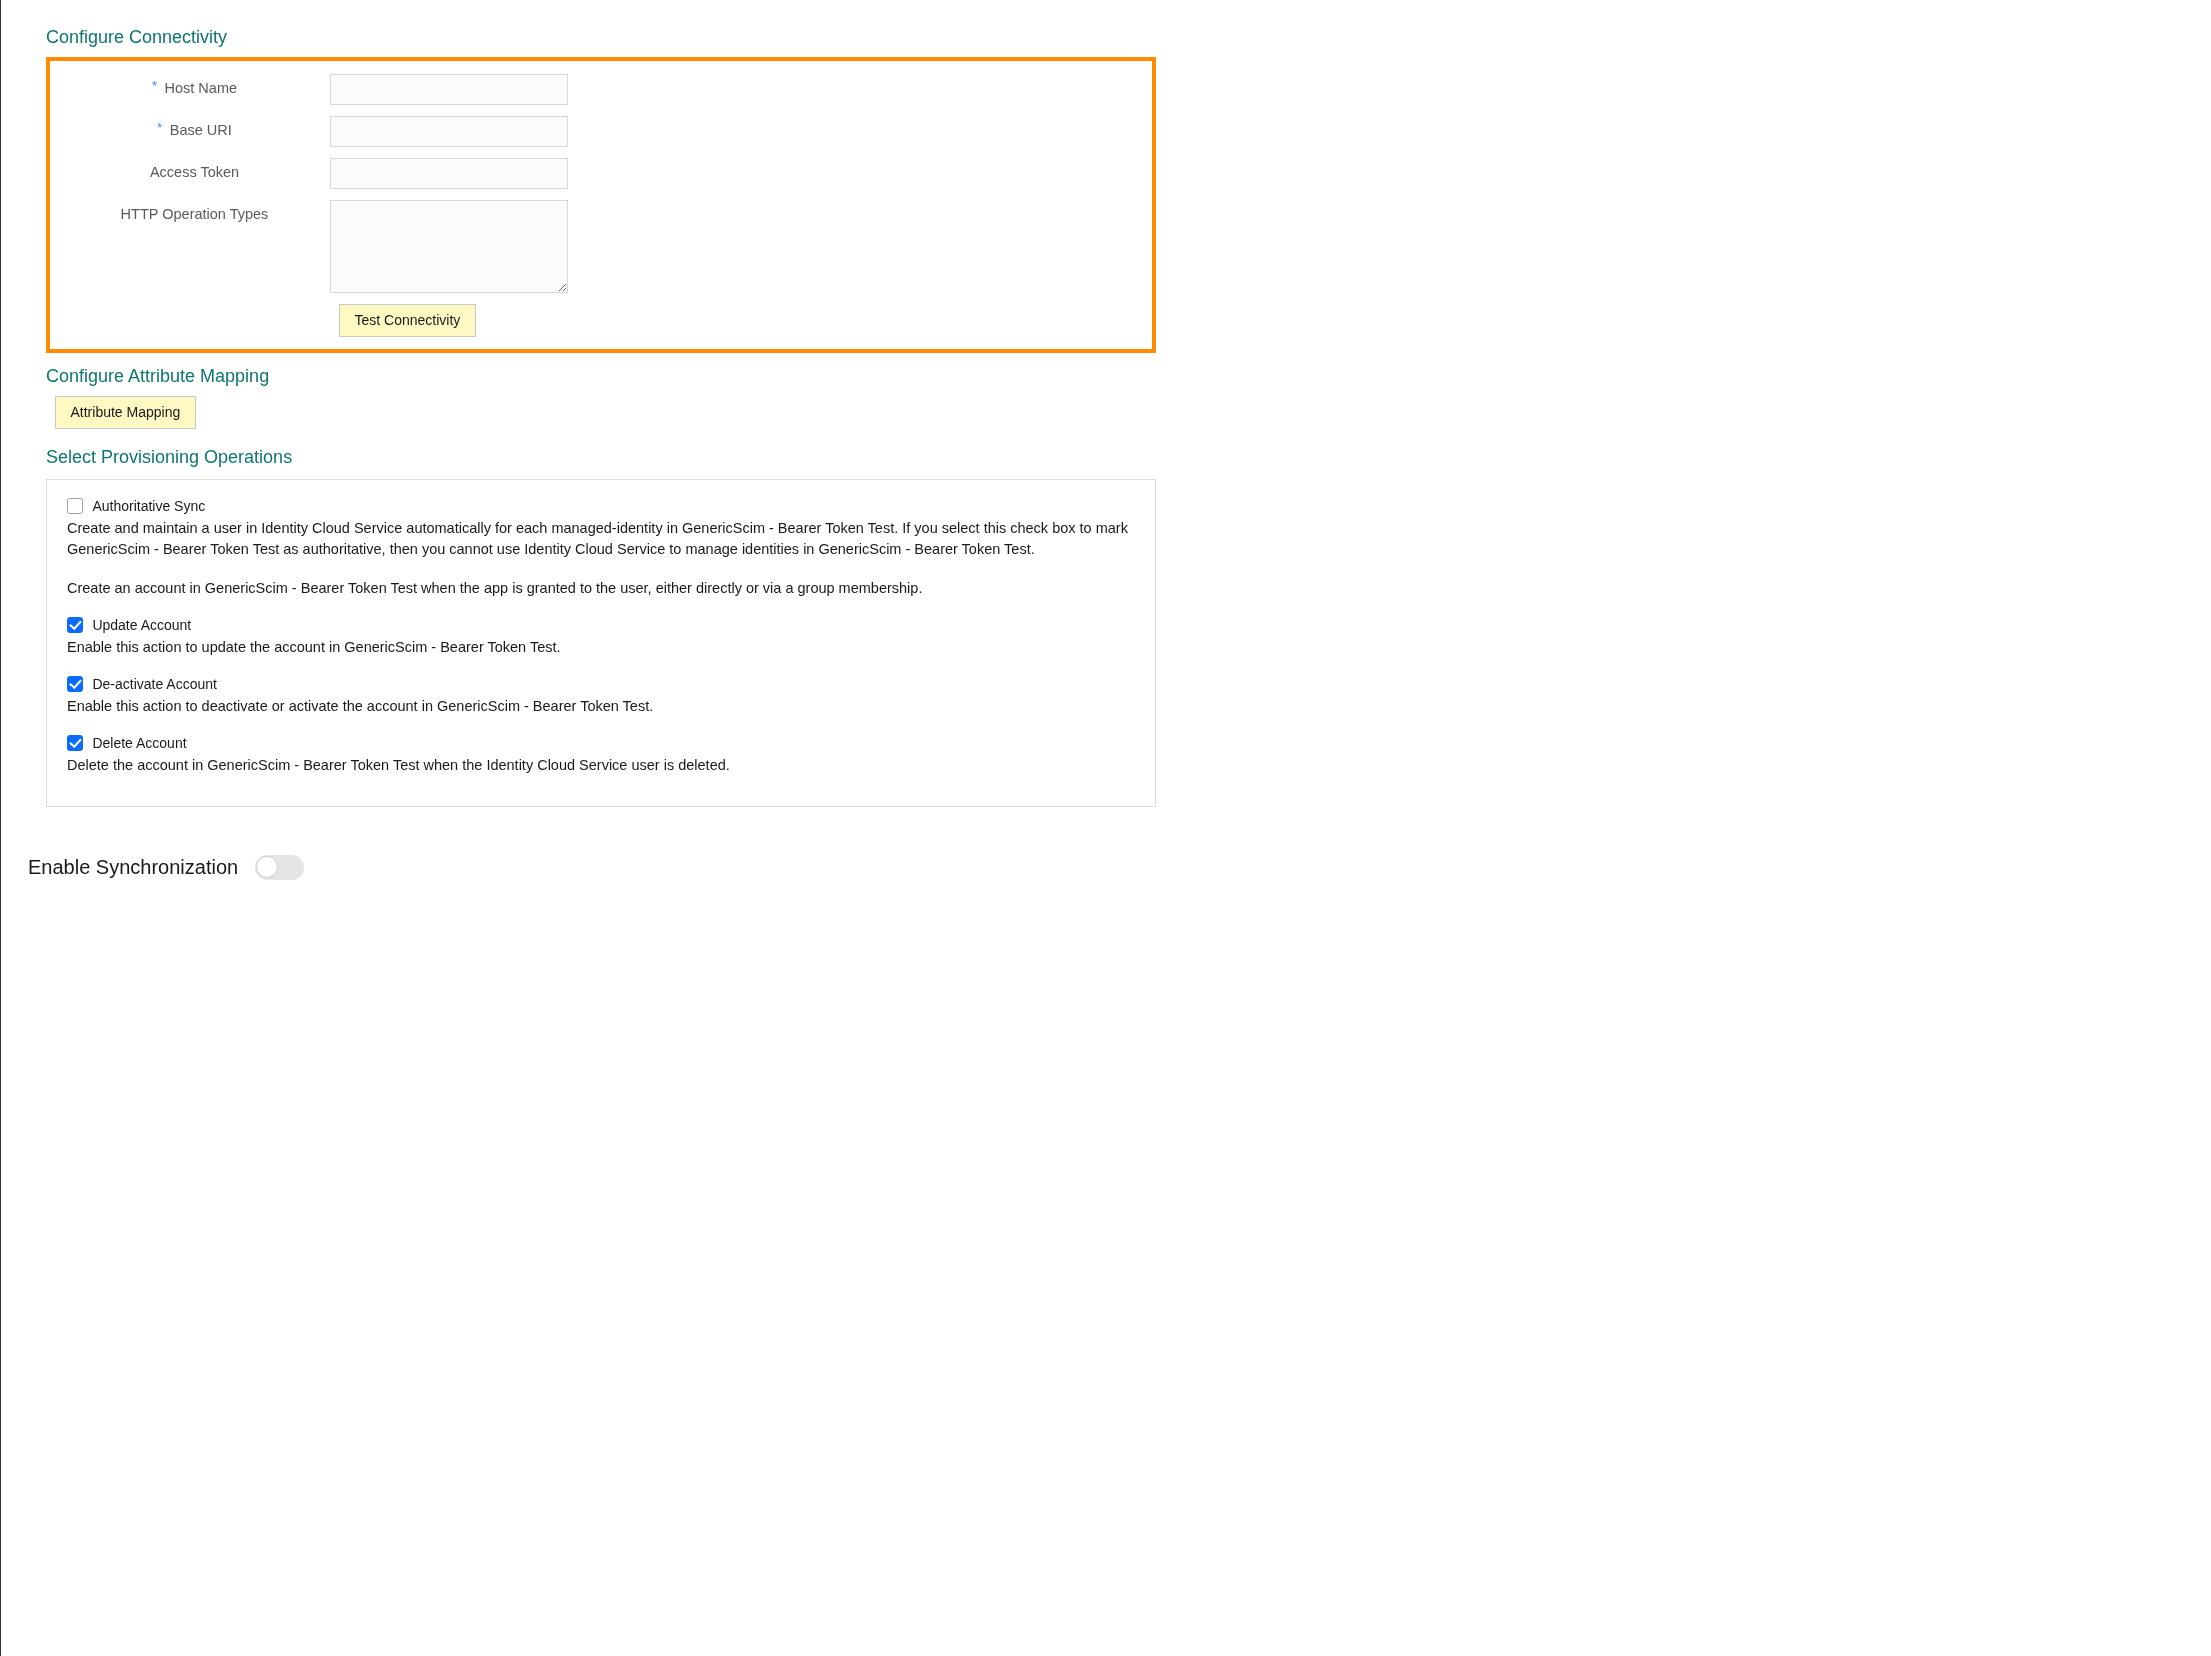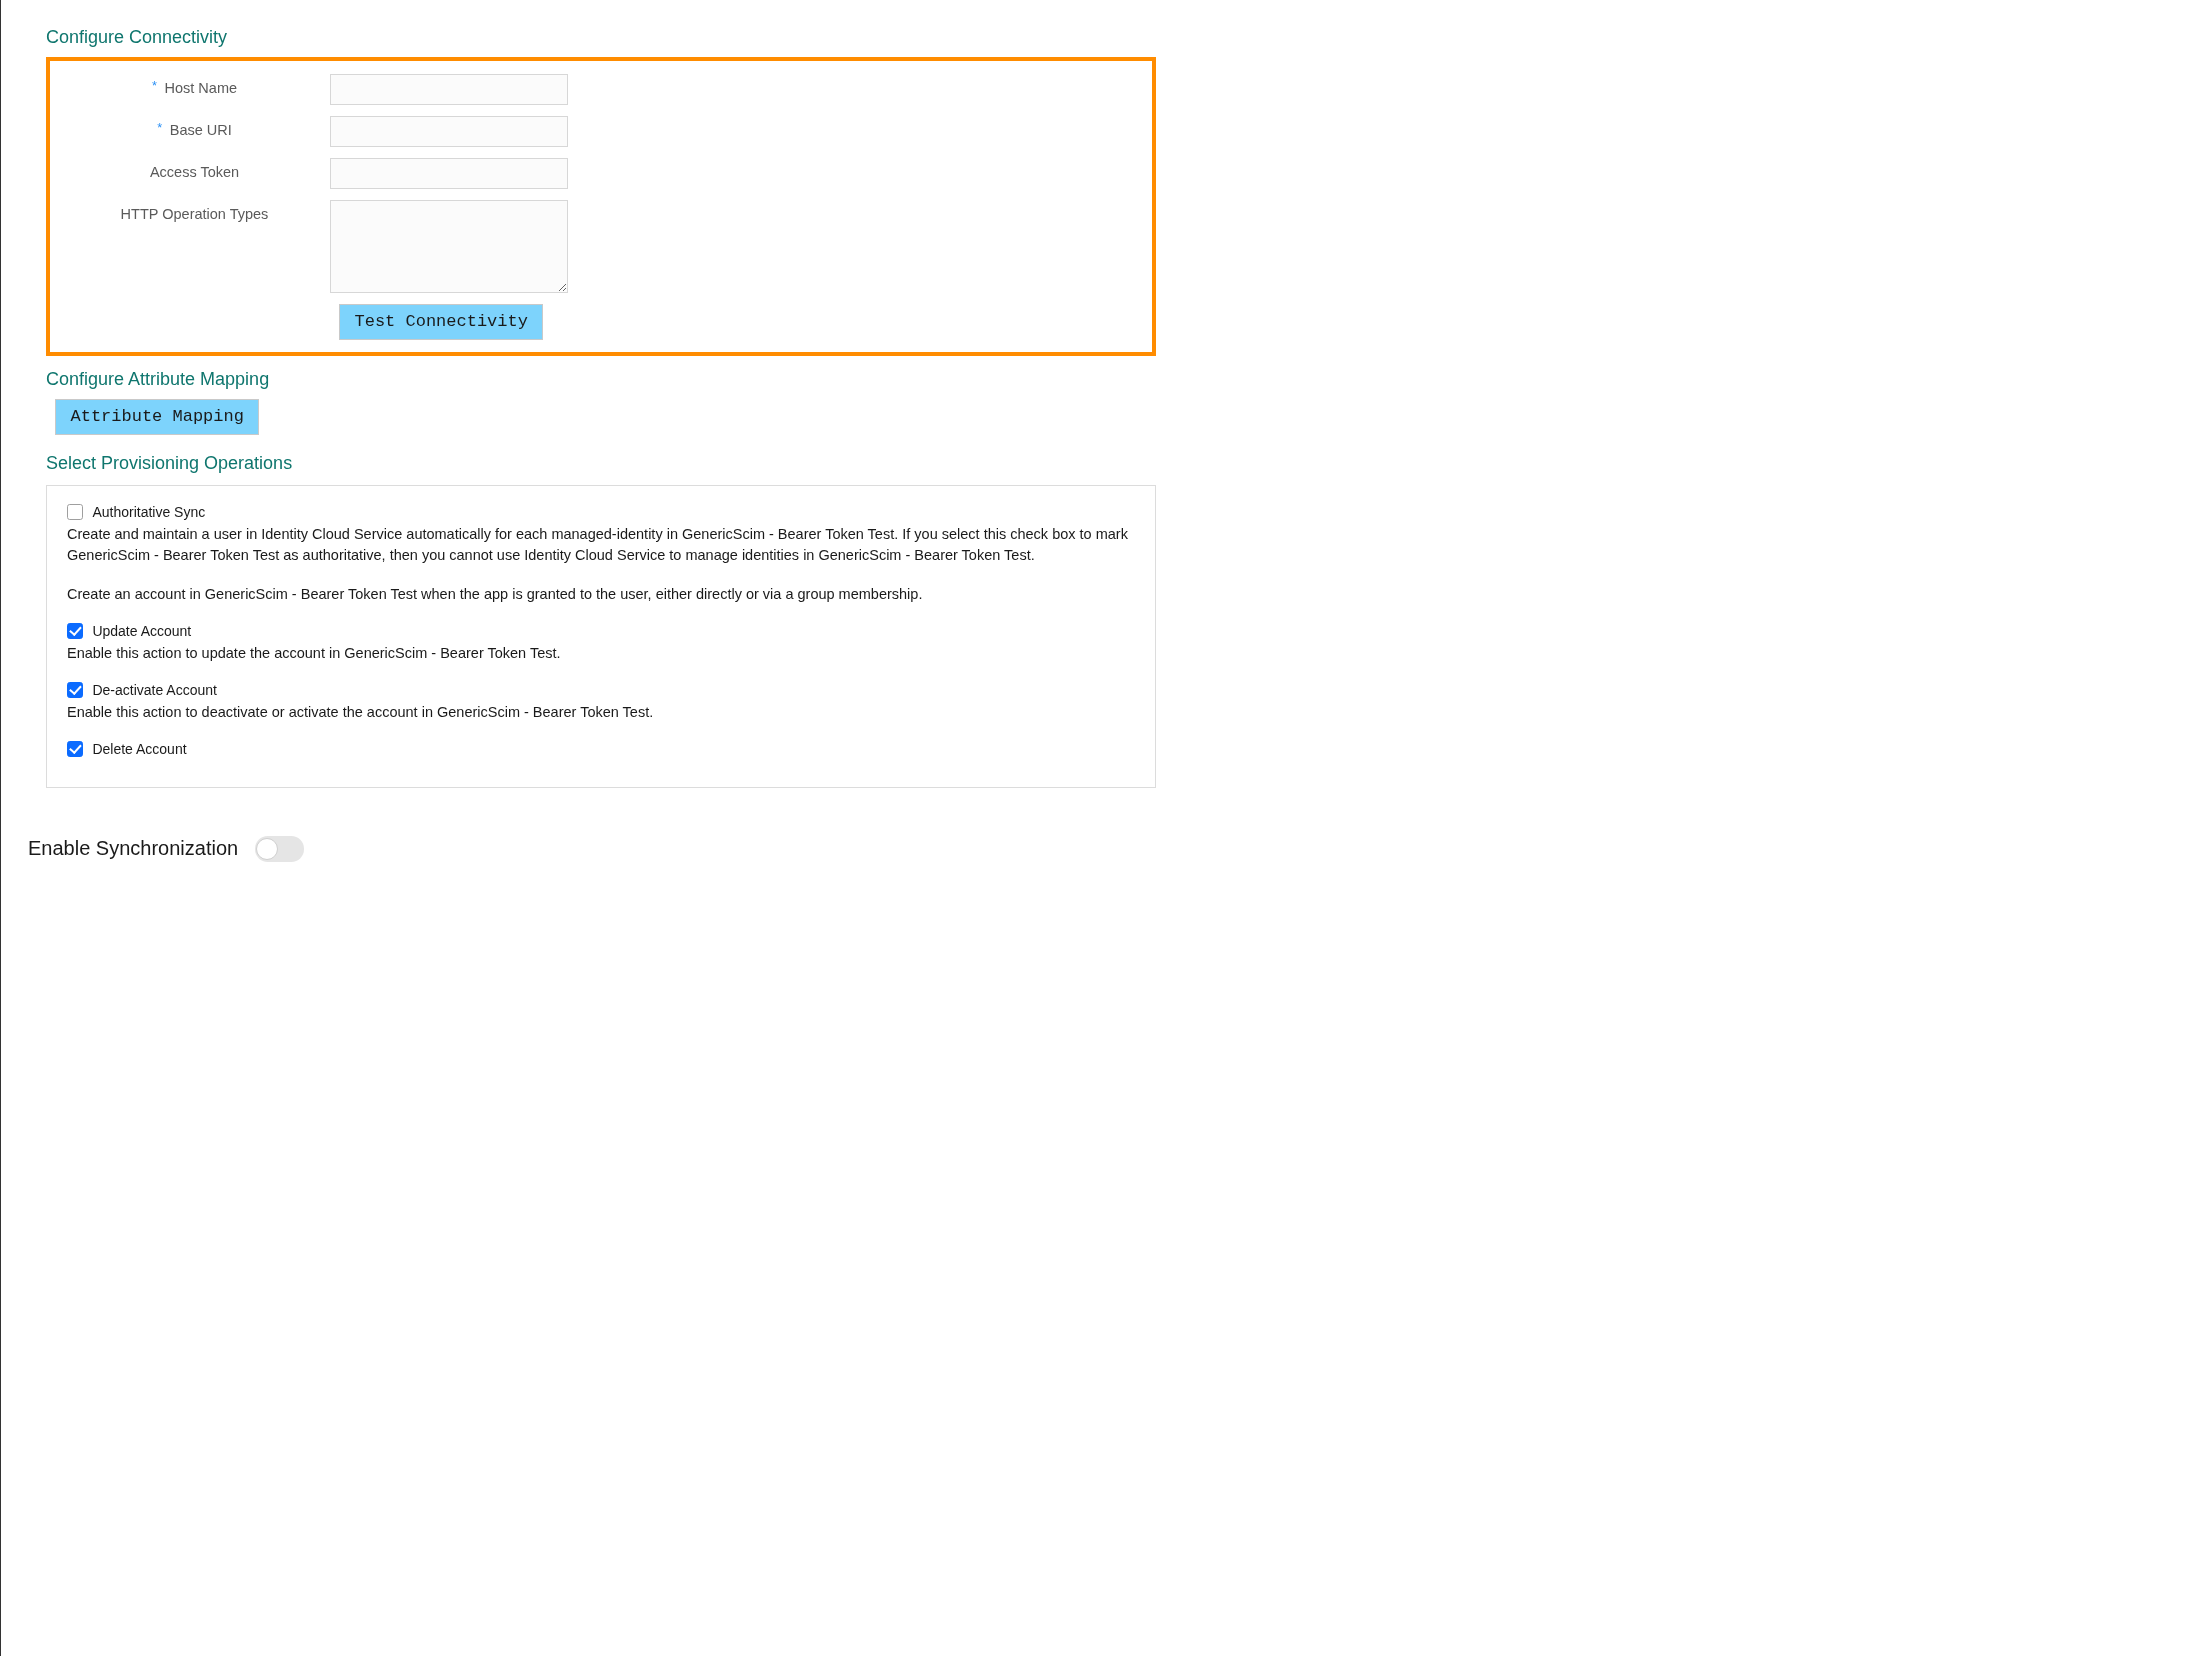--- a/index.html
+++ b/index.html
@@ -59,27 +59,26 @@
   width: 238px;
   height: 93px;
   border: 0.9px solid #d7d7d7;
   background: #fbfbfb;
   padding: 3.6px 7.3px;
   font-size: 13.6px;
   resize: both;
 }
 .btn {
   display: inline-block;
-  background: #7dd3fc;
+  background: #fef9c3;
   border: 0.9px solid #c9c9c9;
   padding: 7.3px 14.5px;
-  font-size: 17px;
+  font-size: 14px;
   color: #1a1a1a;
   cursor: pointer;
-  font-family: Liberation Mono, monospace;
 }
 .btn-row {
   margin-left: 271px;
   margin-top: 3.6px;
 }
 .attr-row { margin: 7.3px 0 18px 9px; }
 .ops-panel {
   border: 0.9px solid #dcdcdc;
   padding: 18px 20px;
   margin-top: 11px;
@@ -229,20 +228,21 @@
         <span class="op-label">De-activate Account</span>
       </div>
       <div class="op-desc">Enable this action to deactivate or activate the account in GenericScim - Bearer Token Test.</div>
     </div>
 
     <div class="op-item">
       <div class="op-head">
         <span class="chk checked"></span>
         <span class="op-label">Delete Account</span>
       </div>
+      <div class="op-desc">Delete the account in GenericScim - Bearer Token Test when the Identity Cloud Service user is deleted.</div>
     </div>
   </div>
 
   <div class="sync-row">
     <span class="sync-label">Enable Synchronization</span>
     <span class="toggle">
       <span class="knob"></span>
     </span>
   </div>
 

